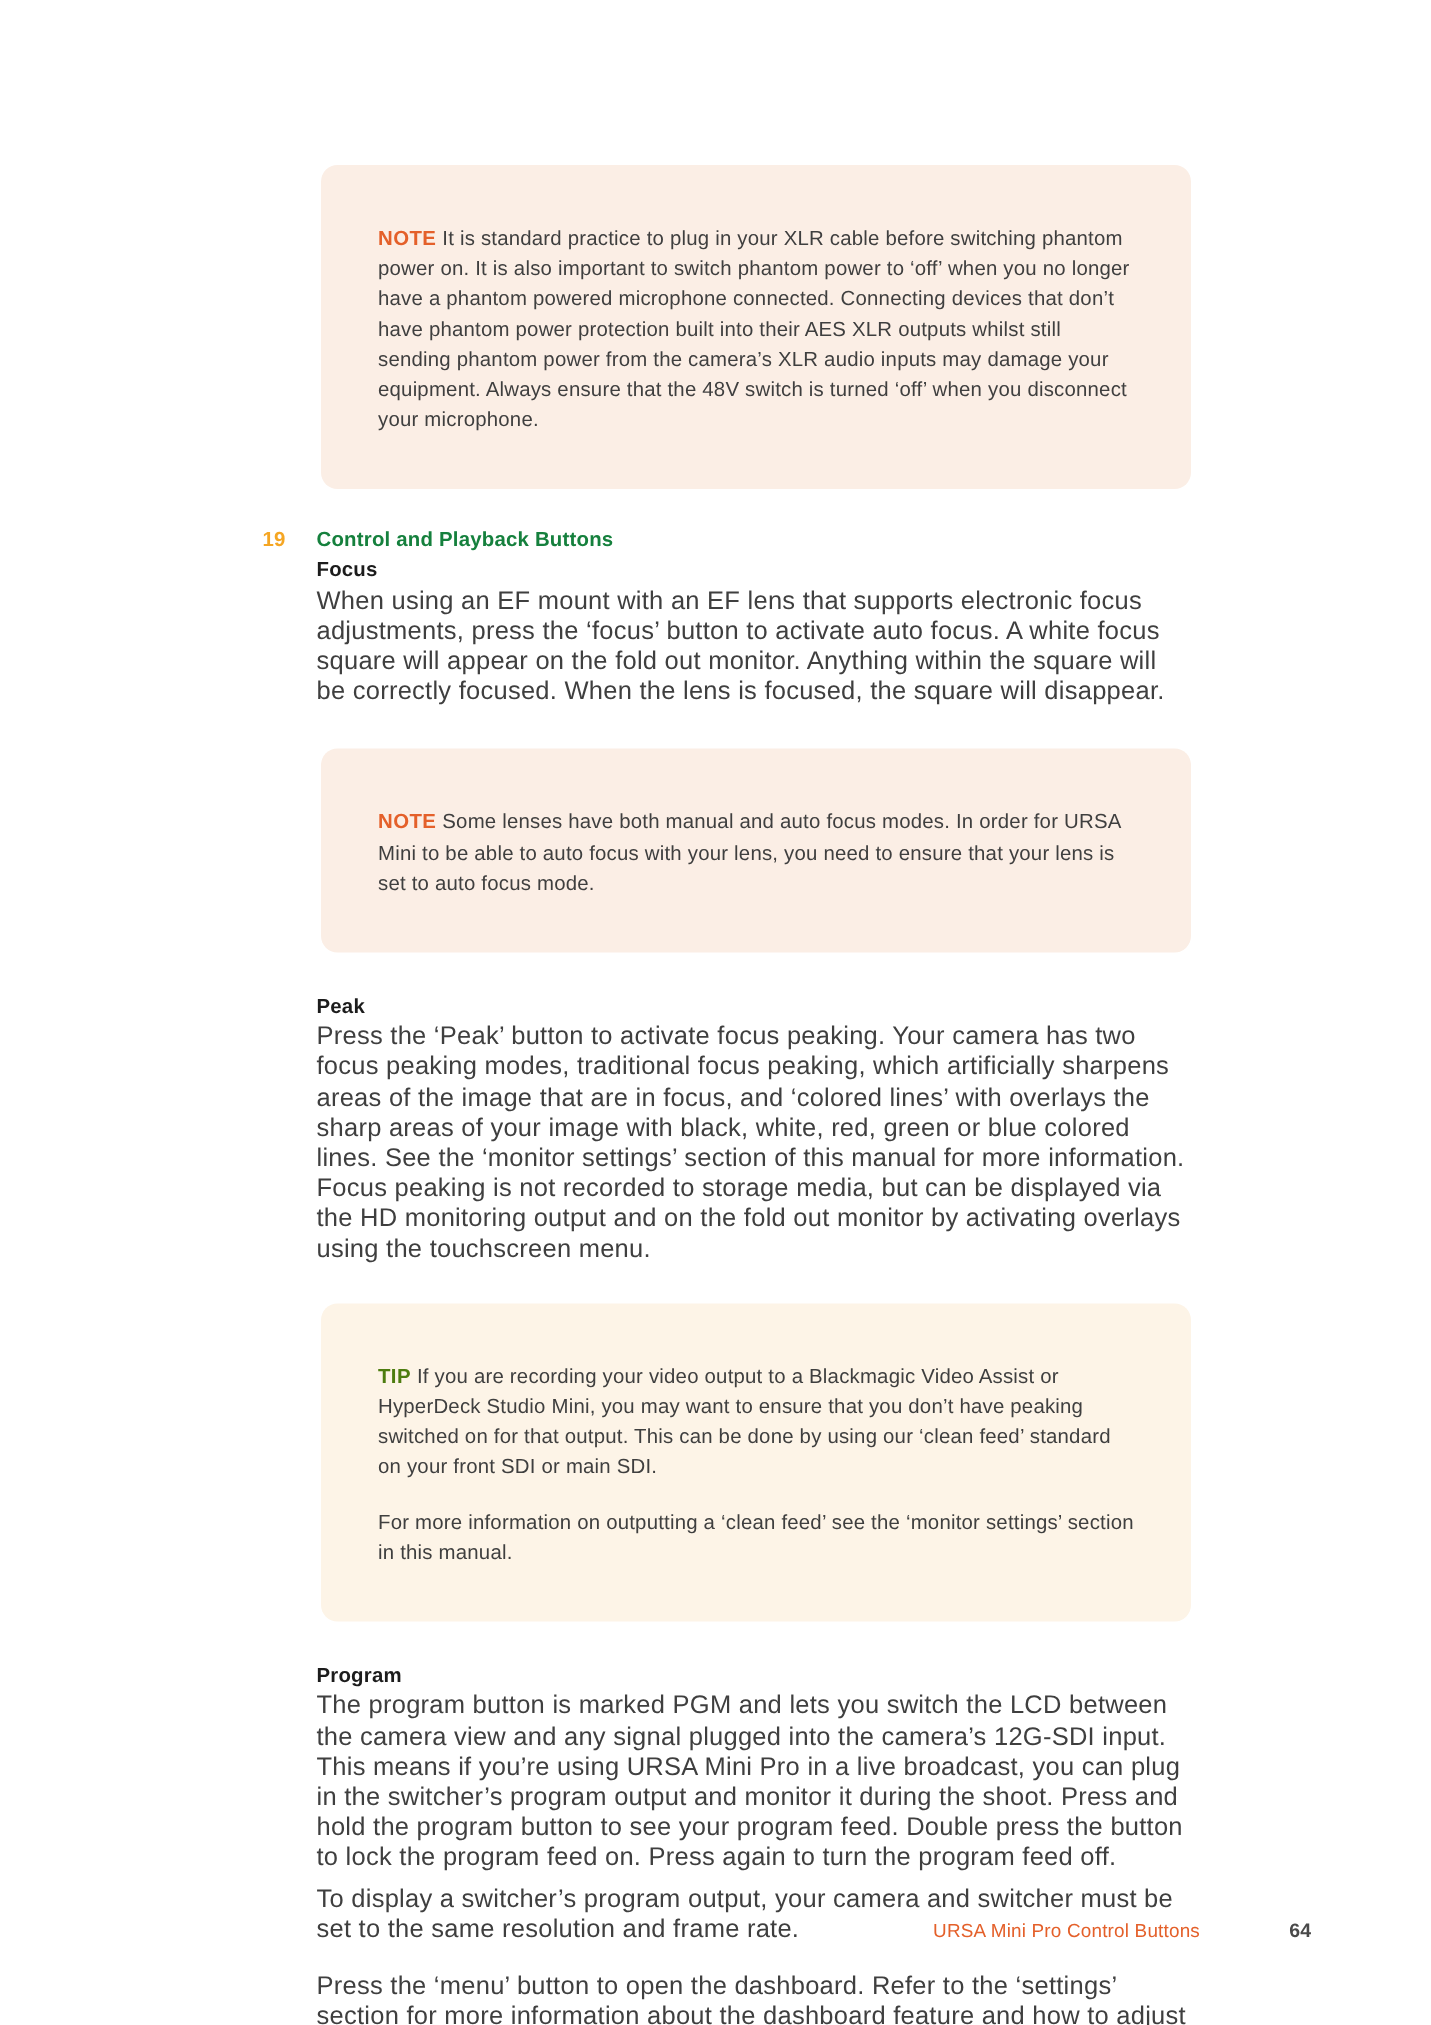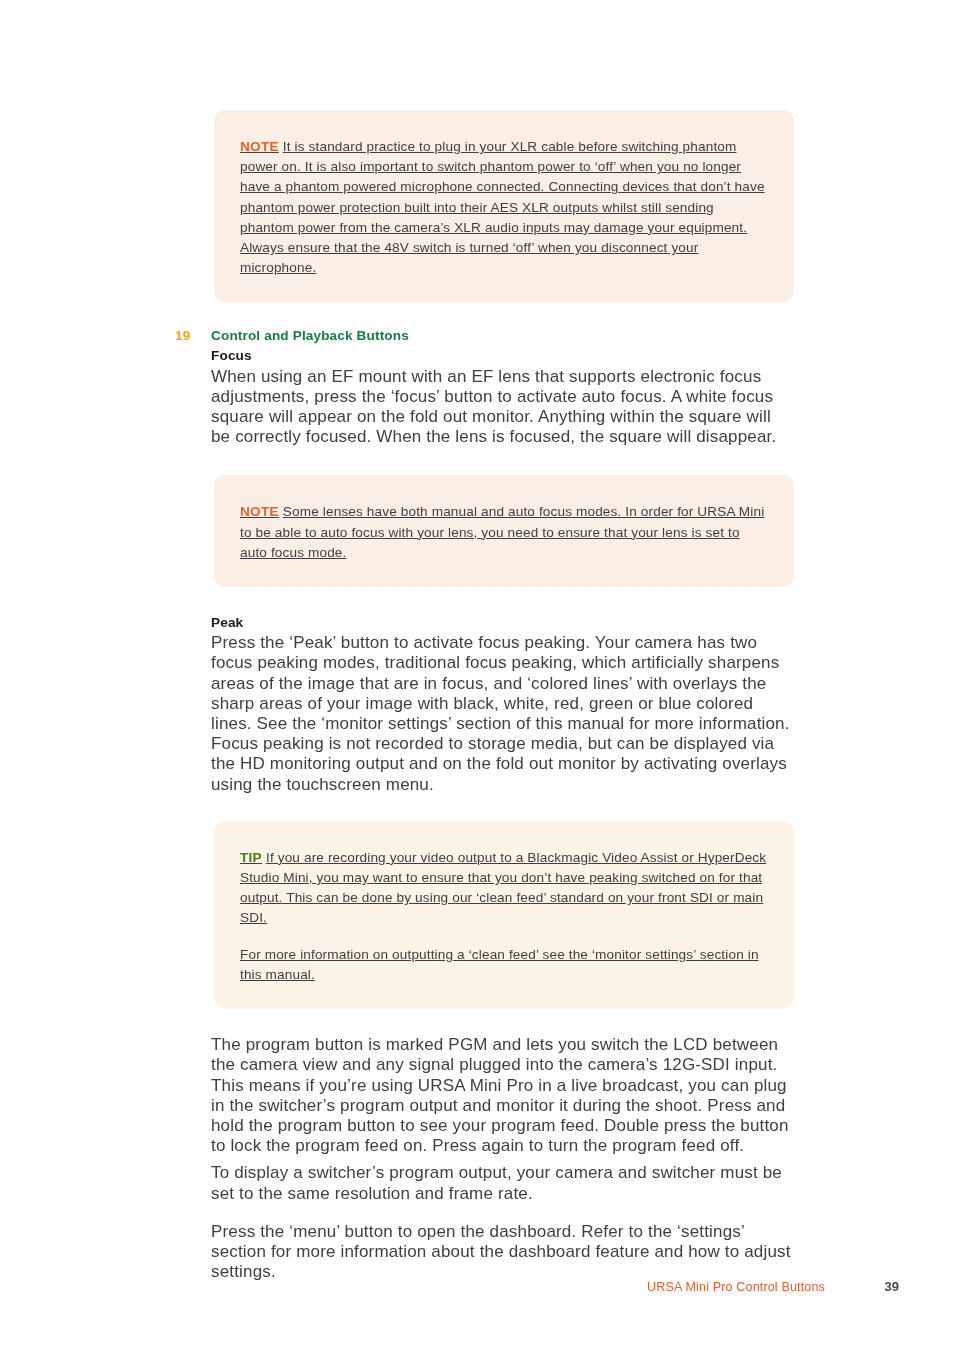--- a/index.html
+++ b/index.html
@@ -38,26 +38,25 @@
     border-radius: 11px;
     box-sizing: border-box;
     padding: 27px 26px 24px 26px;
     margin-left: 3px;
     width: 580px;
   }
   .callout.note { background: #fbeee5; }
   .callout.tip  { background: #fdf4e7; }
 
   .callout p {
-    margin: 0;
+    margin: 12px;
     font-size: 13.6px;
     line-height: 20.2px;
     color: #3f3f3f;
     letter-spacing: 0.01em;
-    text-decoration: underline;
   }
   .callout p + p { margin-top: 16px; }
 
   .tag {
     font-weight: bold;
     letter-spacing: 0.02em;
   }
   .tag-note { color: #e4602a; }
   .tag-tip  { color: #4d7c0f; }
   .tag-gap { display: inline-block; width: 4px; }
@@ -102,21 +101,21 @@
   p.body + p.body { margin-top: 7px; }
   .sp-18 { height: 18px; }
   .sp-26 { height: 26px; }
   .sp-28 { height: 28px; }
   .sp-top { height: 110px; }
   .sp-2 { height: 3px; }
 
   
   .footer {
     position: absolute;
-    left: 227px;
+    left: 202px;
     top: 1279px;
     width: 672px;
     display: flex;
     justify-content: flex-end;
     align-items: baseline;
     font-size: 12.6px;
   }
   .footer-title {
     color: #e4602a;
     letter-spacing: 0.01em;
@@ -167,27 +166,28 @@
 
     <div class="sp-26"></div>
 
     <div class="callout tip">
       <p><span class="tag tag-tip">TIP</span><span class="tag-gap"></span><span>If you are recording your video output to a Blackmagic Video Assist or HyperDeck Studio Mini, you may want to ensure that you don’t have peaking switched on for that output. This can be done by using our ‘clean feed’ standard on your front SDI or main SDI.</span></p>
       <p>For more information on outputting a ‘clean feed’ see the ‘monitor settings’ section in this manual.</p>
     </div>
 
     <div class="sp-26"></div>
 
+    <h3 class="sub">Program</h3>
     <p class="body">The program button is marked PGM and lets you switch the LCD between the camera view and any signal plugged into the camera’s 12G-SDI input. This means if you’re using URSA Mini Pro in a live broadcast, you can plug in the switcher’s program output and monitor it during the shoot. Press and hold the program button to see your program feed. Double press the button to lock the program feed on. Press again to turn the program feed off.</p>
     <p class="body">To display a switcher’s program output, your camera and switcher must be set to the same resolution and frame rate.</p>
 
     <div class="sp-18"></div>
 
     <p class="body">Press the ‘menu’ button to open the dashboard. Refer to the ‘settings’ section for more information about the dashboard feature and how to adjust settings.</p>
 
   </div>
 
   <div class="footer">
     <span class="footer-title">URSA Mini Pro Control Buttons</span>
-    <span class="footer-page">39</span>
+    <span class="footer-page">64</span>
   </div>
 
 </div>
 
 </body></html>

